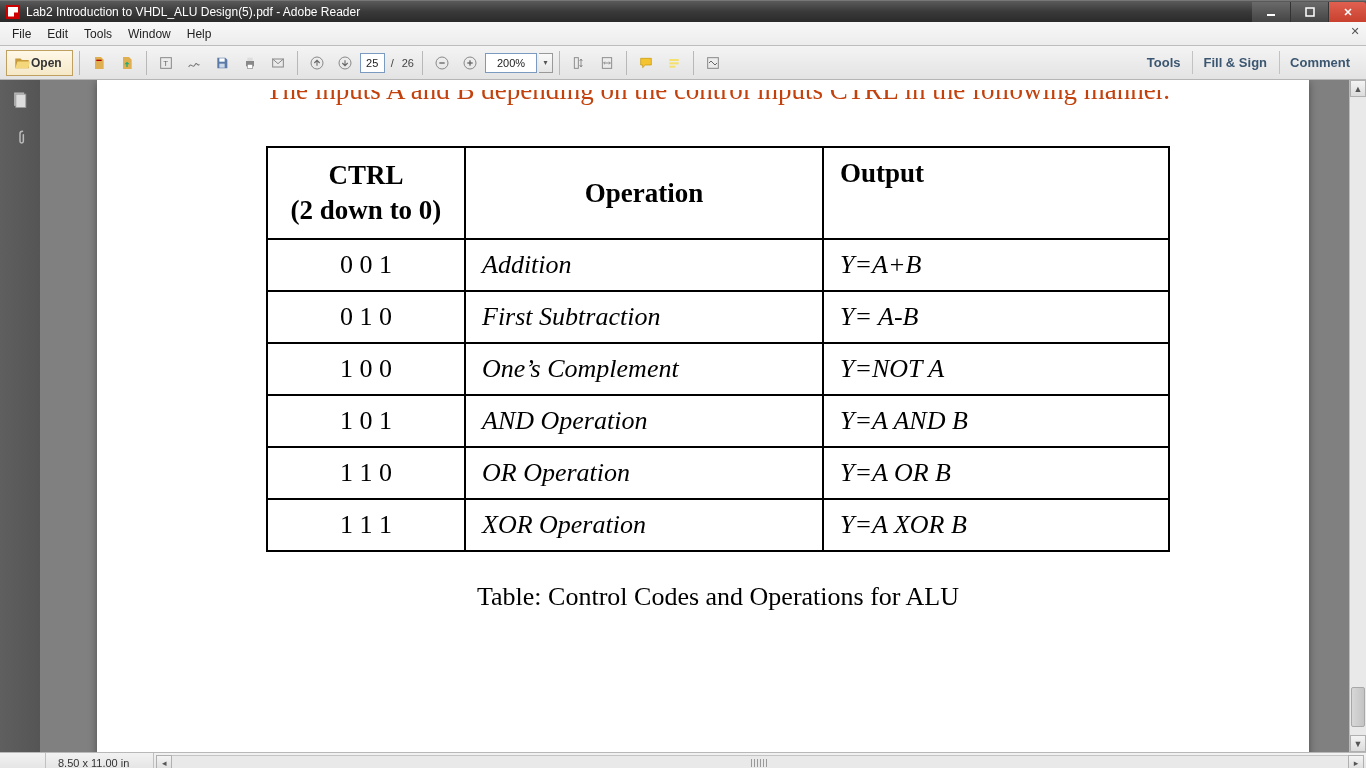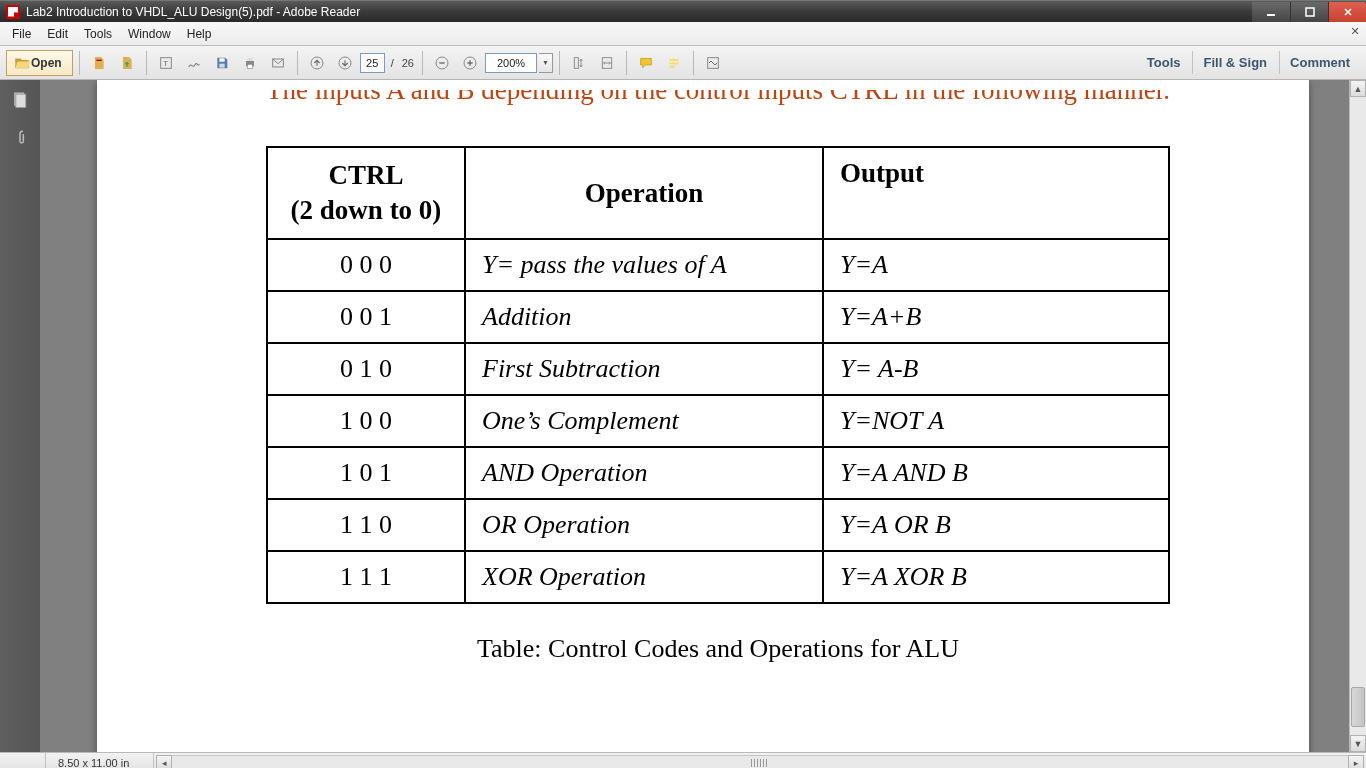--- a/index.html
+++ b/index.html
@@ -409,25 +409,20 @@
               <th class="h1">
                 <span>CTRL</span><br>
                 <span>(2 down to 0)</span>
               </th>
               <th class="h2">Operation</th>
               <th class="h3">Output</th>
             </tr>
           </thead>
           <tbody>
             <tr>
-                <td class="ctrl">0 0 0</td>
-                <td class="op">Y= pass the values of A</td>
-                <td class="out">Y=A</td>
-              </tr>
-            <tr>
                 <td class="ctrl">0 0 1</td>
                 <td class="op">Addition</td>
                 <td class="out">Y=A+B</td>
               </tr>
             <tr>
                 <td class="ctrl">0 1 0</td>
                 <td class="op">First Subtraction</td>
                 <td class="out">Y= A-B</td>
               </tr>
             <tr>

